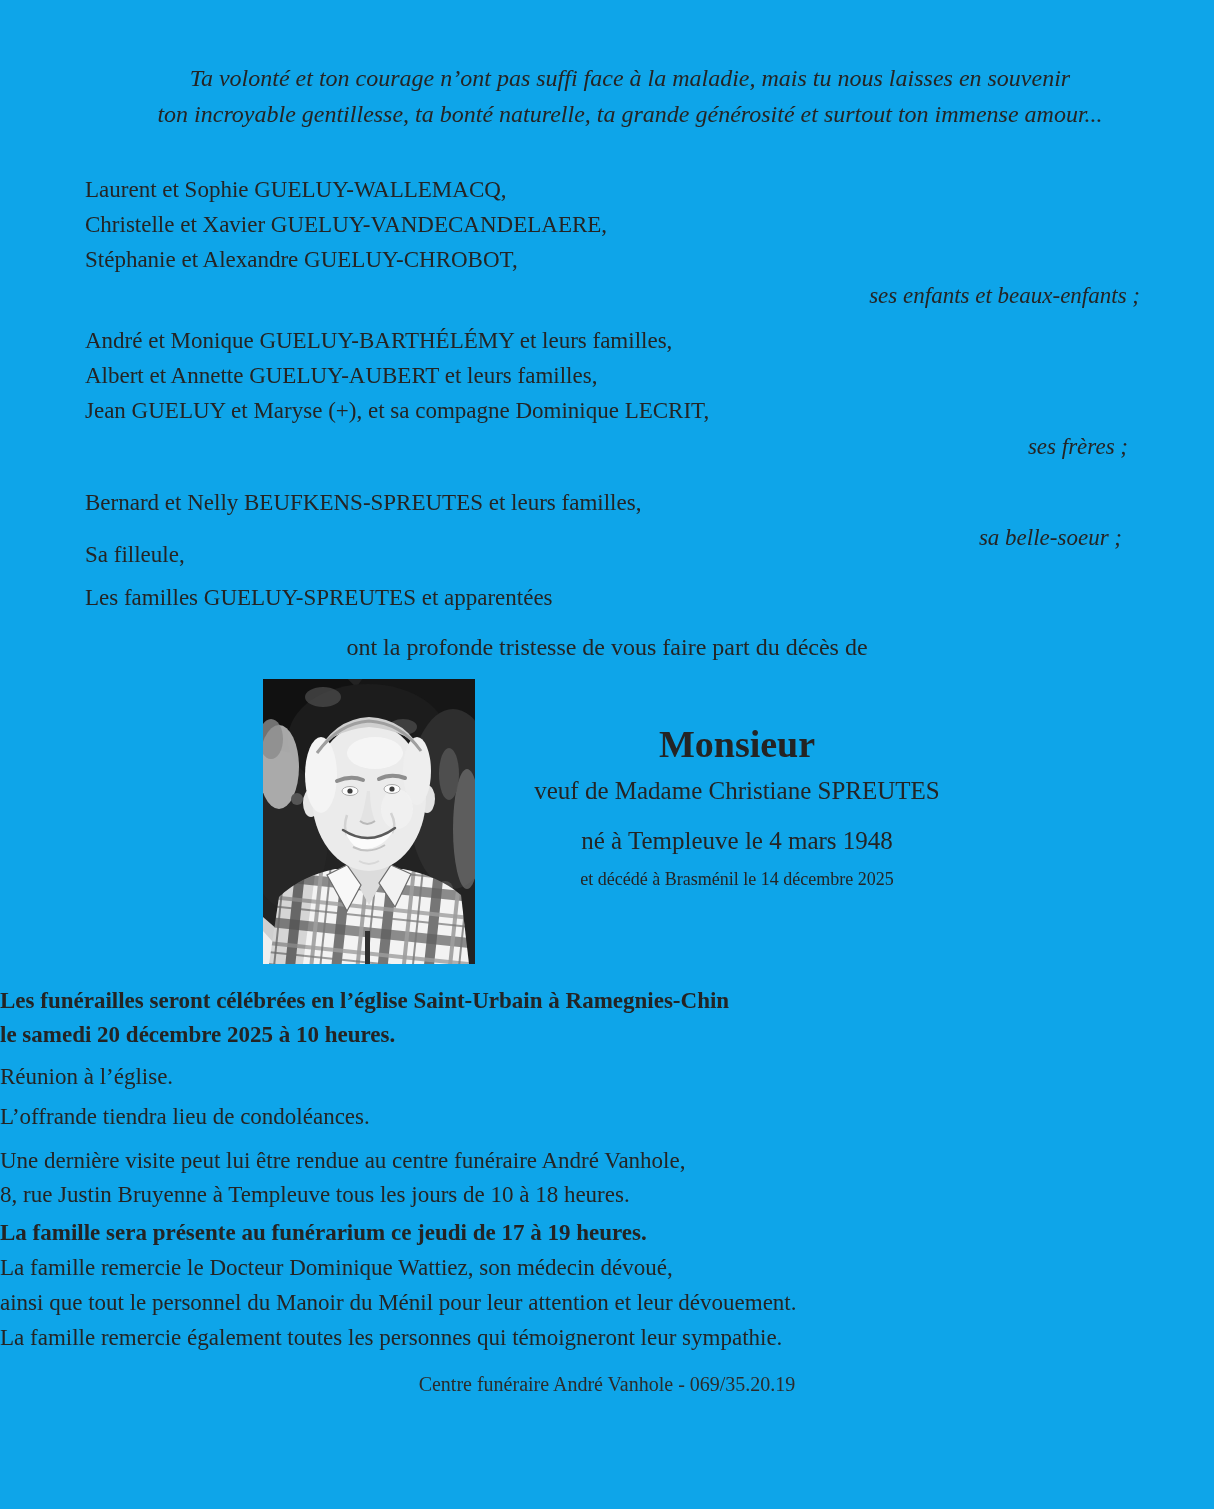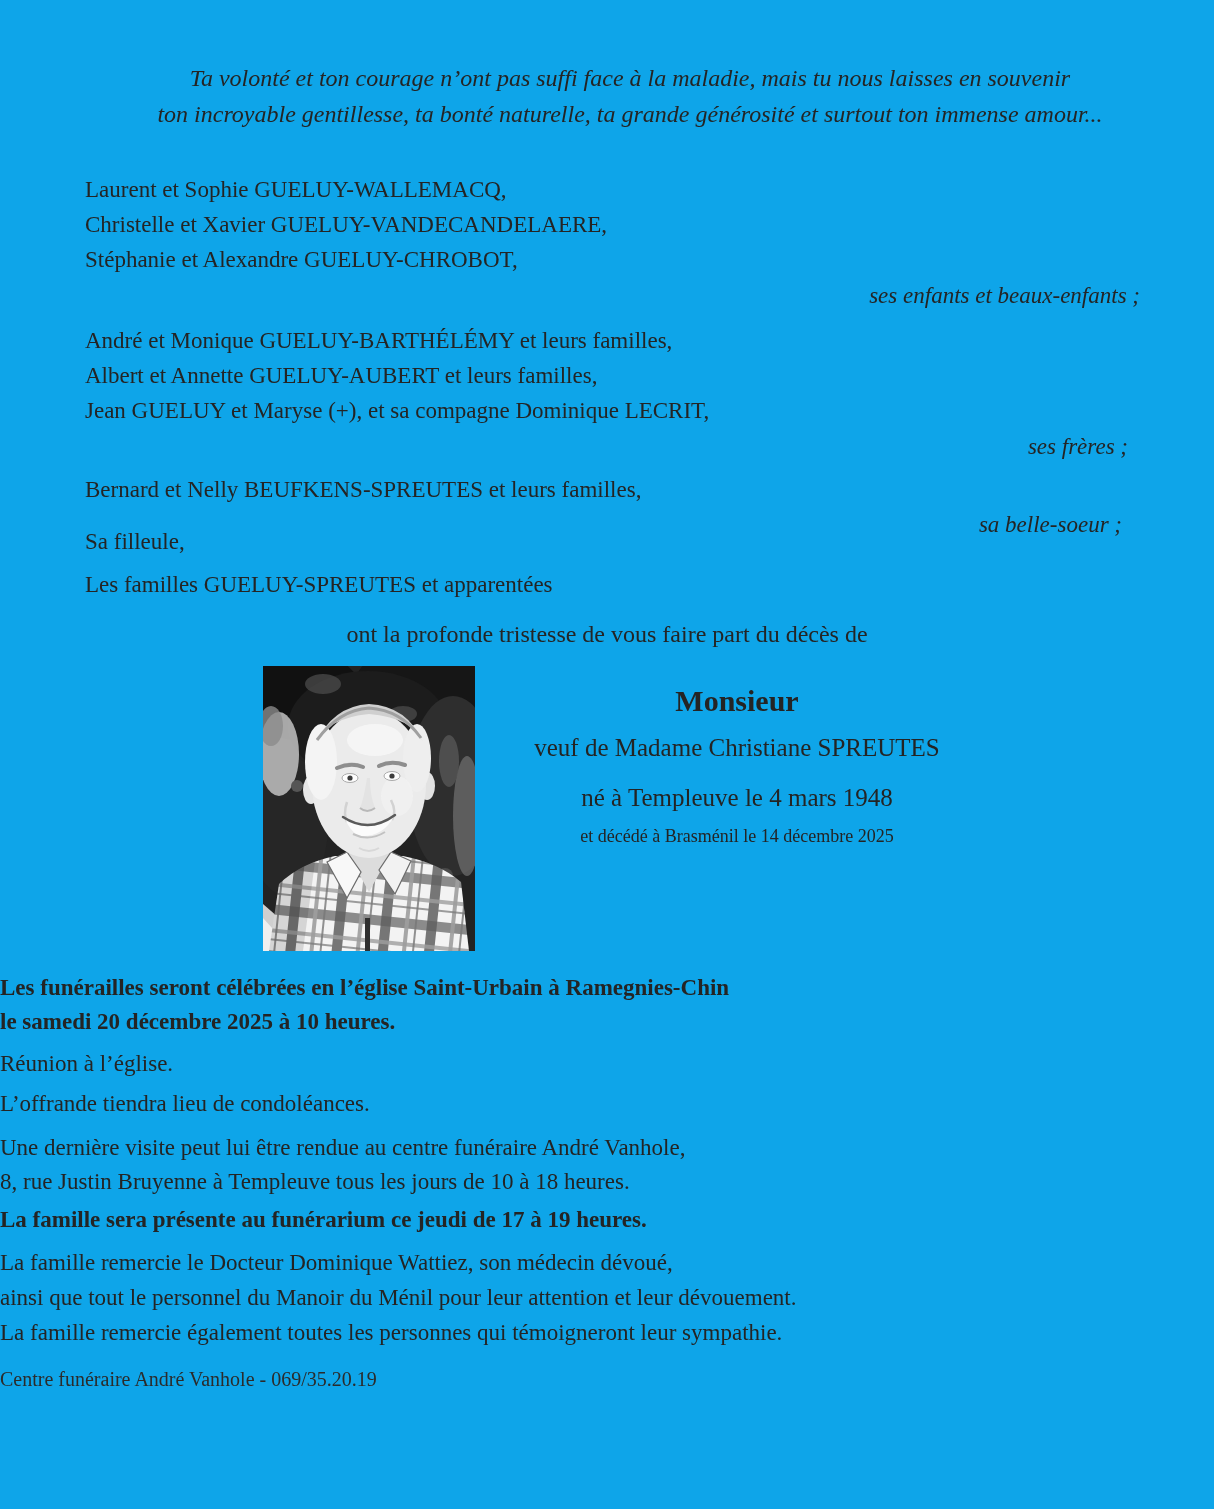--- a/index.html
+++ b/index.html
@@ -31,21 +31,21 @@
   .name-line { text-align: left; }
   .relation {
     text-align: right;
     font-style: italic;
     line-height: 38px;
   }
   .rel-off1 { padding-right: 7px; }
   .rel-off2 { padding-right: 12px; }
   .grp2 { margin-top: 2px; }
   .grp3 { margin-top: 8px; }
-  .grp4 { margin-top: 6px; }
+  .grp4 { margin-top: 19px; }
   .filleule-row {
     display: flex;
     justify-content: space-between;
     height: 52px;
   }
   .filleule-row .left  { align-self: flex-end; text-align: right; }
   .filleule-row .right { align-self: flex-start; font-style: italic; padding-right: 18px; }
   .familles-line { margin-top: 8px; }
   
   .announce {
@@ -59,42 +59,42 @@
     margin-top: 14px;
     margin-left: 263px;
     display: flex;
     align-items: flex-start;
   }
   .photo-frame { width: 212px; height: 285px; flex: 0 0 auto; }
   .identity {
     width: 524px;
     text-align: center;
   }
-  .deceased-title { margin-top: 16px; font-size: 30px; font-weight: bold; line-height: 38px; }
+  .deceased-title { margin-top: 46px; font-size: 38px; font-weight: bold; line-height: 38px; }
   .deceased-name  { margin-top: 10px; font-size: 38px; font-weight: bold; line-height: 46px; }
   .deceased-widower { margin-top: 12px; font-size: 25px; line-height: 32px; }
   .deceased-born  { margin-top: 18px; font-size: 25px; line-height: 32px; }
   .deceased-died  { margin-top: 6px;  font-size: 18px; line-height: 32px; }
   
   .details {
     margin-top: 20px;
     text-align: left;
     font-size: 23px;
     line-height: 34px;
   }
   .b { font-weight: bold; }
   .mt8  { margin-top: 8px; }
   .mt6  { margin-top: 6px; }
   .mt10 { margin-top: 10px; }
   .mt4  { margin-top: 4px; }
-  .thanks { margin-top: 8px; line-height: 35px; }
+  .thanks { line-height: 35px; }
   
   .footer {
     margin-top: 16px;
-    text-align: left;
+    text-align: center;
     font-size: 20px;
     line-height: 26px;
     color: #2b2b2b;
   }
 </style>
 </head>
 <body>
 
 <div class="page">
 

